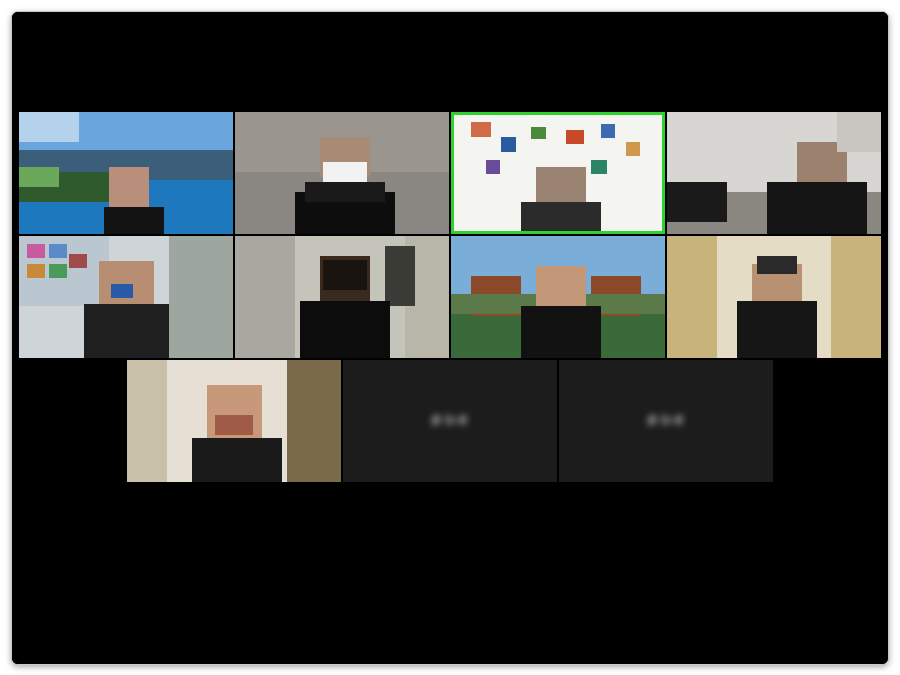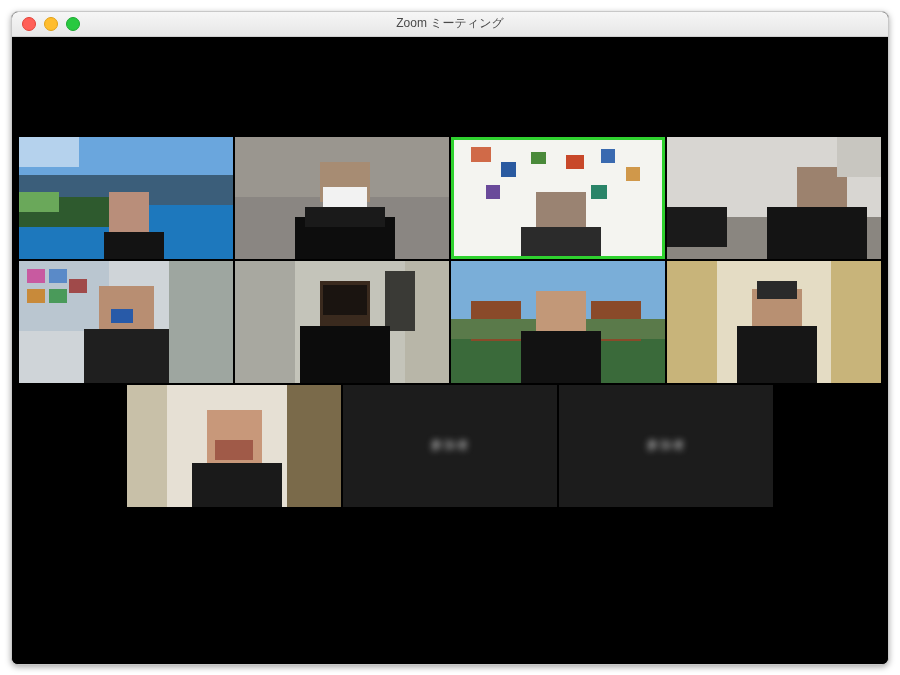--- a/index.html
+++ b/index.html
@@ -67,28 +67,20 @@
     filter:blur(3px);
     user-select:none;
   }
 </style>
 </head>
 <body>
 
 <div class="stage">
   <div class="window">
 
-    <div class="titlebar">
-      <div class="traffic">
-        <div class="dot red"></div>
-        <div class="dot yel"></div>
-        <div class="dot grn"></div>
-      </div>
-      <div class="title">Zoom ミーティング</div>
-    </div>
 
     <div class="meeting">
       <div class="grid">
 
         <div class="row">
           <div class="tile">
             <svg viewBox="0 0 214 122" preserveAspectRatio="none">
               <rect width="214" height="70" fill="#6aa6dd"></rect>
               <rect y="38" width="214" height="30" fill="#3b5e7a"></rect>
               <rect y="68" width="214" height="54" fill="#1d78bd"></rect>

